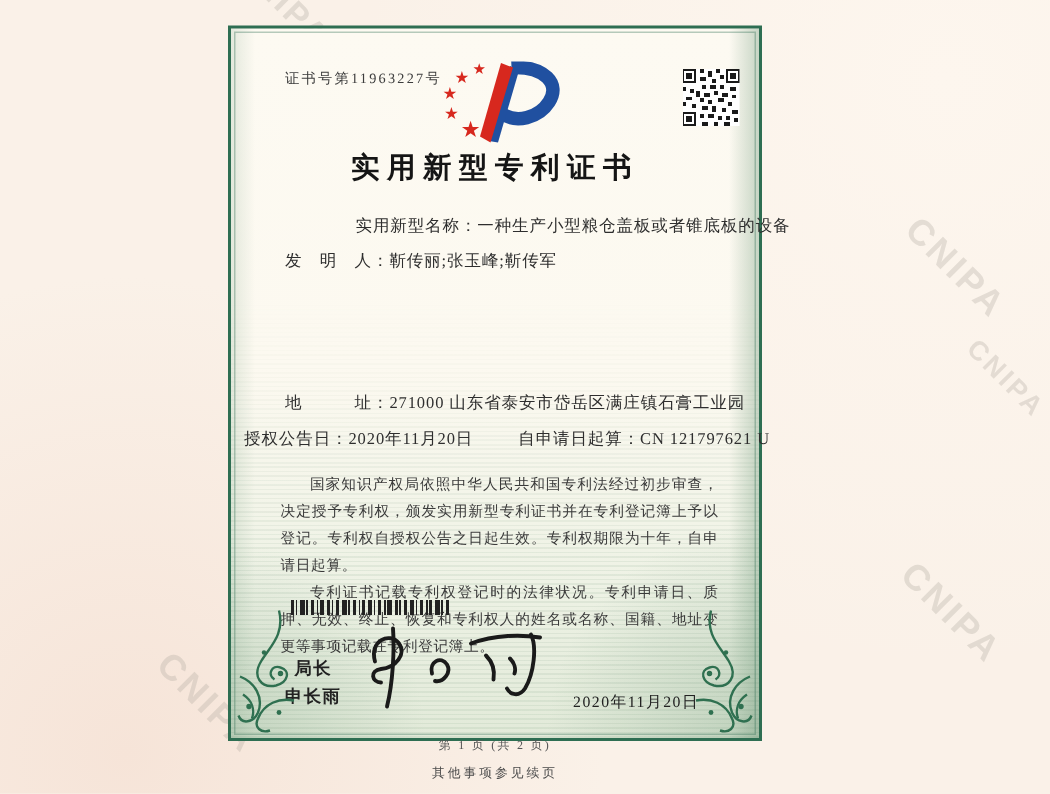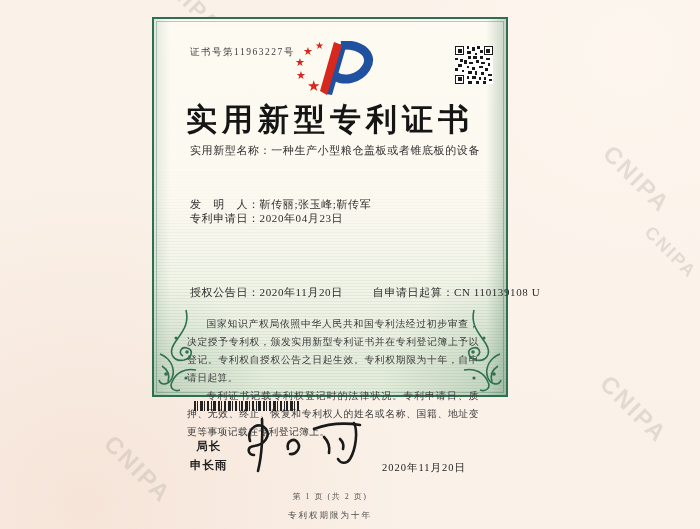--- a/index.html
+++ b/index.html
@@ -16,21 +16,21 @@
     font-family:"Liberation Sans","DejaVu Sans",sans-serif;
     font-weight:bold;
     color:rgba(172,166,157,0.26);
     transform:rotate(45deg);
     letter-spacing:2px;
     pointer-events:none;
     white-space:nowrap;
   }
   
   .page{
-    position:absolute;left:152px;top:17px;width:356px;height:380px;
+    position:absolute;left:152px;top:17px;width:356px;height:477px;
     box-sizing:border-box;
     border:2px solid #2e6e52;
     background:
       linear-gradient(to right, rgba(124,162,134,0.20) 0, rgba(124,162,134,0) 16px,
                       rgba(124,162,134,0) calc(100% - 20px), rgba(110,152,122,0.38) 100%),
       radial-gradient(circle at 0% 100%, rgba(120,160,130,0.30) 0, rgba(120,160,130,0) 22%),
       radial-gradient(circle at 100% 100%, rgba(120,160,130,0.34) 0, rgba(120,160,130,0) 24%),
       linear-gradient(to bottom, #fdfaf2 0%, #fcf9f0 48%, #eef2e5 78%, #e2ead9 100%);
   }
   .page::before{
@@ -45,29 +45,29 @@
     pointer-events:none;
   }
   .cert-no{
     position:absolute;left:36px;top:27px;
     font-size:9.5px;color:#3c3c3c;letter-spacing:1.5px;
   }
   .logo{position:absolute;left:135px;top:22px;width:90px;height:56px;}
   .qr{position:absolute;left:301px;top:27px;width:38px;height:38px;}
   .title{
     position:absolute;left:0;top:80px;width:100%;
-    text-align:center;font-size:31px;font-weight:bold;color:#151515;
+    text-align:center;font-size:19px;font-weight:bold;color:#151515;
     letter-spacing:5px;
   }
   .field{
     position:absolute;left:36px;width:296px;
     font-size:11px;color:#2e2e2e;letter-spacing:0.6px;white-space:nowrap;
   }
   .field .lbl{color:#2e2e2e;}
-  .grant-row{display:flex;gap:30px;}
+  .grant-row{display:flex;gap:30px;justify-content:center;}
   .paras{
     position:absolute;left:33px;top:296px;width:292px;
     font-size:9.8px;color:#3a3a3a;line-height:18px;text-align:justify;
   }
   .paras p{margin:0;text-indent:2em;letter-spacing:0.4px;}
   .barcode{position:absolute;left:40px;top:378px;width:106px;height:10px;}
   .signer{
     position:absolute;left:36px;top:418px;
     font-size:11.5px;font-weight:600;color:#222;line-height:19px;letter-spacing:1px;
     font-family:"Liberation Sans","DejaVu Sans",sans-serif;
@@ -168,32 +168,32 @@
         <rect x="10" y="27" width="3" height="2"></rect>
           <rect x="16" y="27" width="2" height="2"></rect>
           <rect x="21" y="27" width="3" height="2"></rect>
           <rect x="26" y="25" width="2" height="2"></rect>
       </g>
     </svg>
   </div>
 
   <div class="title">实用新型专利证书</div>
 
-  <div class="field" style="top:124px;">
+  <div class="field" style="top:124px;margin-left:47px;">
     <span class="lbl">实用新型名称：</span><span>一种生产小型粮仓盖板或者锥底板的设备</span>
   </div>
-  <div class="field" style="top:147px;margin-top:31px;">
+  <div class="field" style="top:147px;">
     <span class="lbl">发　明　人：</span><span>靳传丽;张玉峰;靳传军</span>
   </div>
-  <div class="field" style="top:192px;">
-    <span class="lbl">专利申请日：</span><span>2020年04月23日</span>
+  <div class="field" style="top:242px;">
+    <span class="lbl">地　　　址：</span><span>271000 山东省泰安市岱岳区满庄镇石膏工业园</span>
   </div>
   <div class="field grant-row" style="top:266px;">
     <span><span>授权公告日：</span><span>2020年11月20日</span></span>
-    <span><span>自申请日起算：</span><span>CN 110139108 U</span></span>
+    <span><span>自申请日起算：</span><span>CN 121797621 U</span></span>
   </div>
 
   <div class="paras">
     <p>国家知识产权局依照中华人民共和国专利法经过初步审查，决定授予专利权，颁发实用新型专利证书并在专利登记簿上予以登记。专利权自授权公告之日起生效。专利权期限为十年，自申请日起算。</p>
     <p>专利证书记载专利权登记时的法律状况。专利申请日、质押、无效、终止、恢复和专利权人的姓名或名称、国籍、地址变更等事项记载在专利登记簿上。</p>
   </div>
 
   <div class="barcode">
     <svg width="106" height="10" viewBox="0 0 106 10" shape-rendering="crispEdges">
       <g fill="#222">
@@ -282,13 +282,13 @@
       <g fill="#2f7050">
         <circle cx="31" cy="44" r="1.8"></circle>
           <circle cx="10" cy="66" r="1.8"></circle>
           <circle cx="30" cy="70" r="1.6"></circle>
           <circle cx="20" cy="30" r="1.5"></circle>
       </g>
     </svg>
   </div>
 </div>
 
-<div class="footer-note">专利权期限为十年</div>
+<div class="footer-note">其他事项参见续页</div>
 
 </body></html>

